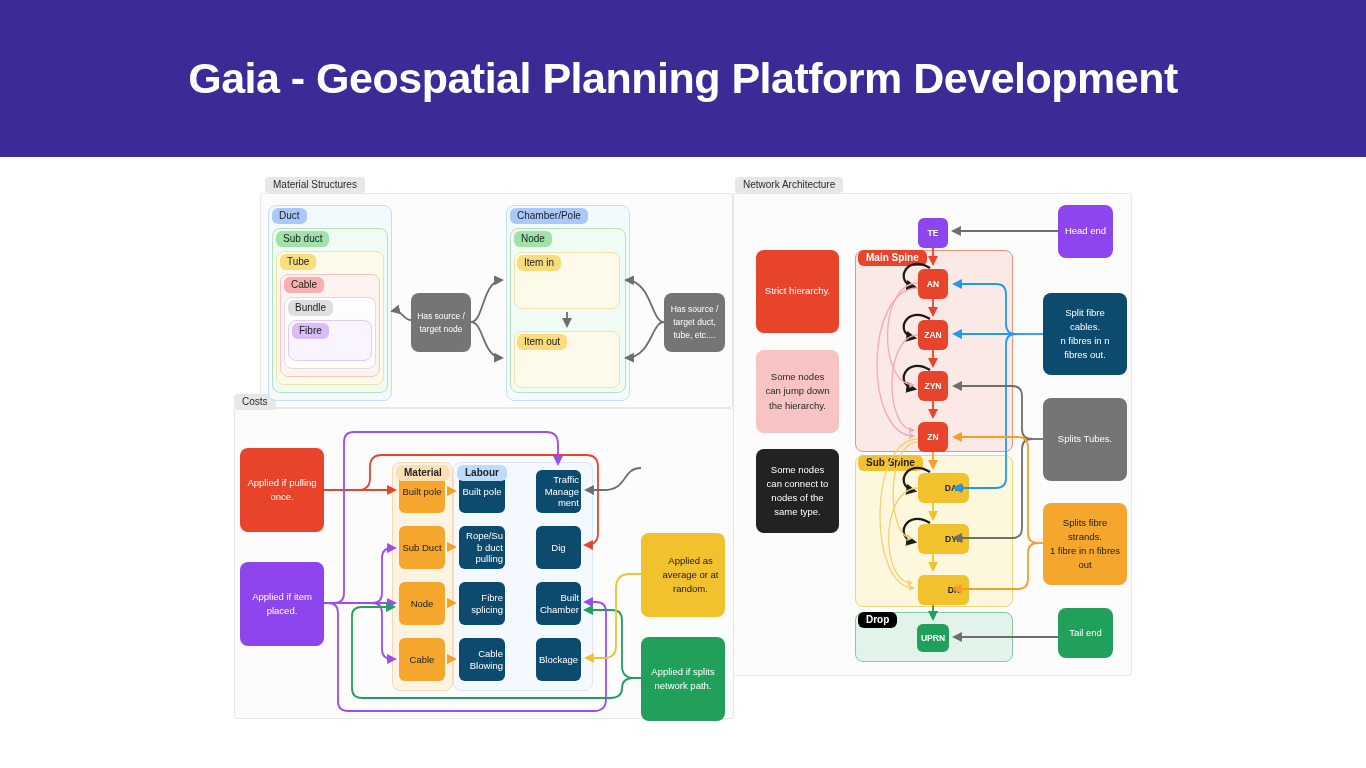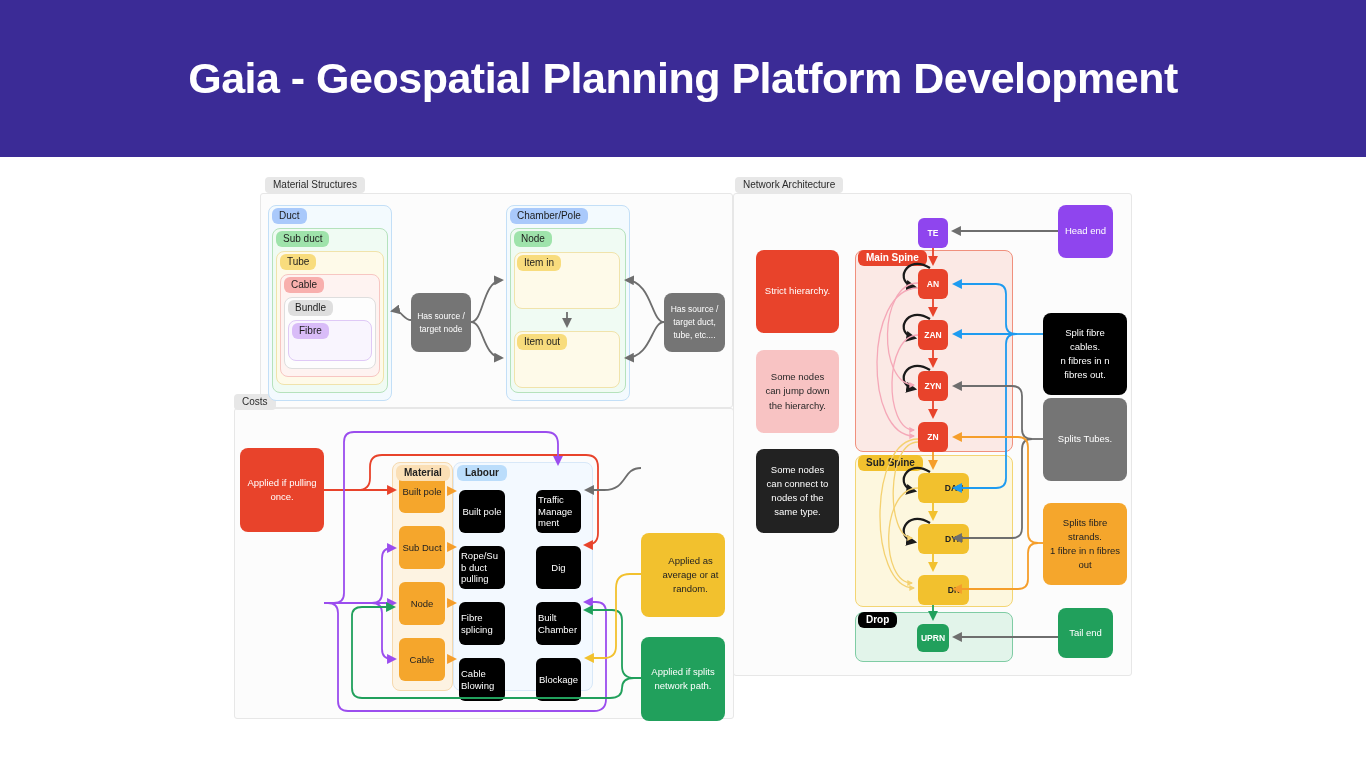--- a/index.html
+++ b/index.html
@@ -20,24 +20,24 @@
   .g-gray{background:#FDFDFD;border-color:#DEDEDE;}
   .g-purple{background:#F9F5FE;border-color:#DFC9F6;}
   .pill{position:absolute;font-size:10px;line-height:10px;padding:3px 7px;border-radius:6px;
         color:#1c1c1c;white-space:nowrap;}
   .p-blue{background:#A9C9FB;} .p-green{background:#9FE3AB;} .p-yellow{background:#F8DC7D;}
   .p-red{background:#F8AFAD;} .p-gray{background:#DEDEDE;} .p-purple{background:#D9BCF8;}
   .note{border-radius:8px;display:flex;align-items:center;justify-content:center;text-align:center;
         font-size:9.5px;line-height:1.5;padding:6px;box-sizing:border-box;white-space:pre-line;}
   .c-red{background:#E8432B;color:#ffffff;} .c-pink{background:#F8C3C3;color:#272727;}
   .c-black{background:#222222;color:#ffffff;} .c-purple{background:#8F45EE;color:#ffffff;}
-  .c-blue{background:#000000;color:#ffffff;margin-top:20px;} .c-gray{background:#757575;color:#ffffff;}
+  .c-blue{background:#0c4a6e;color:#ffffff;} .c-gray{background:#757575;color:#ffffff;}
   .c-orange{background:#F5A62C;color:#222222;} .c-gold{background:#F2C12E;color:#222222;padding-left:21px;}
   .c-green{background:#21A05C;color:#ffffff;}
-  .mini{border-radius:6px;display:flex;align-items:center;justify-content:center;text-align:left;
+  .mini{border-radius:6px;display:flex;align-items:center;justify-content:center;text-align:right;
         font-size:9.5px;line-height:1.25;padding:2px;box-sizing:border-box;overflow-wrap:anywhere;}
   .nwnode{border-radius:6px;display:flex;align-items:center;justify-content:center;
           font-size:8.5px;font-weight:bold;}
   .nwgrp{border:1px solid;border-radius:8px;box-sizing:border-box;}
   .ng-red{background:#FBE9E5;border-color:#F0907D;}
   .ng-gold{background:#FDF7DE;border-color:#F3D573;}
   .ng-green{background:#E2F4EA;border-color:#7FCCA4;}
   .gtag{position:absolute;font-size:10px;line-height:10px;padding:3px 8px;border-radius:6px;
         font-weight:bold;white-space:nowrap;z-index:3;}
   .gt-red{background:#E8432B;color:#ffffff;} .gt-gold{background:#F2C12E;color:#222222;}
@@ -84,20 +84,21 @@
 
   <div class="pill p-blue z2" style="left:510px;top:208px">Chamber/Pole</div>
   <div class="pill p-green z2" style="left:514px;top:231px">Node</div>
   <div class="pill p-yellow z2" style="left:517px;top:255px">Item in</div>
   <div class="pill p-yellow z2" style="left:517px;top:334px">Item out</div>
 
   <div class="note c-gray abs z1" style="left:411px;top:293px;width:60px;height:59px;font-size:8.5px">Has source / target node</div>
   <div class="note c-gray abs z1" style="left:664px;top:293px;width:61px;height:59px;font-size:8.5px">Has source / target duct, tube, etc....</div>
 
   <div class="note c-red abs z1" style="left:240px;top:448px;width:84px;height:84px">Applied if pulling once.</div>
+  <div class="note c-purple abs z1" style="left:240px;top:562px;width:84px;height:84px">Applied if item placed.</div>
 
   <div class="abs z1" style="left:392px;top:462px;width:61px;height:229px;background:#FDF3E2;border:1px solid #F6D9AE;border-radius:8px;box-sizing:border-box"></div>
   <div class="gtag gt-orange" style="left:396px;top:465px">Material</div>
   <div class="mini c-orange abs z2" style="left:399px;top:470px;width:46px;height:43px">Built pole</div>
   <div class="mini c-orange abs z2" style="left:399px;top:526px;width:46px;height:43px">Sub Duct</div>
   <div class="mini c-orange abs z2" style="left:399px;top:582px;width:46px;height:43px">Node</div>
   <div class="mini c-orange abs z2" style="left:399px;top:638px;width:46px;height:43px">Cable</div>
 
   <div class="abs z1" style="left:453px;top:462px;width:140px;height:229px;background:#F3F9FF;border:1px solid #D8E8F8;border-radius:8px;box-sizing:border-box"></div>
   <div class="gtag gt-blue" style="left:457px;top:465px">Labour</div>

